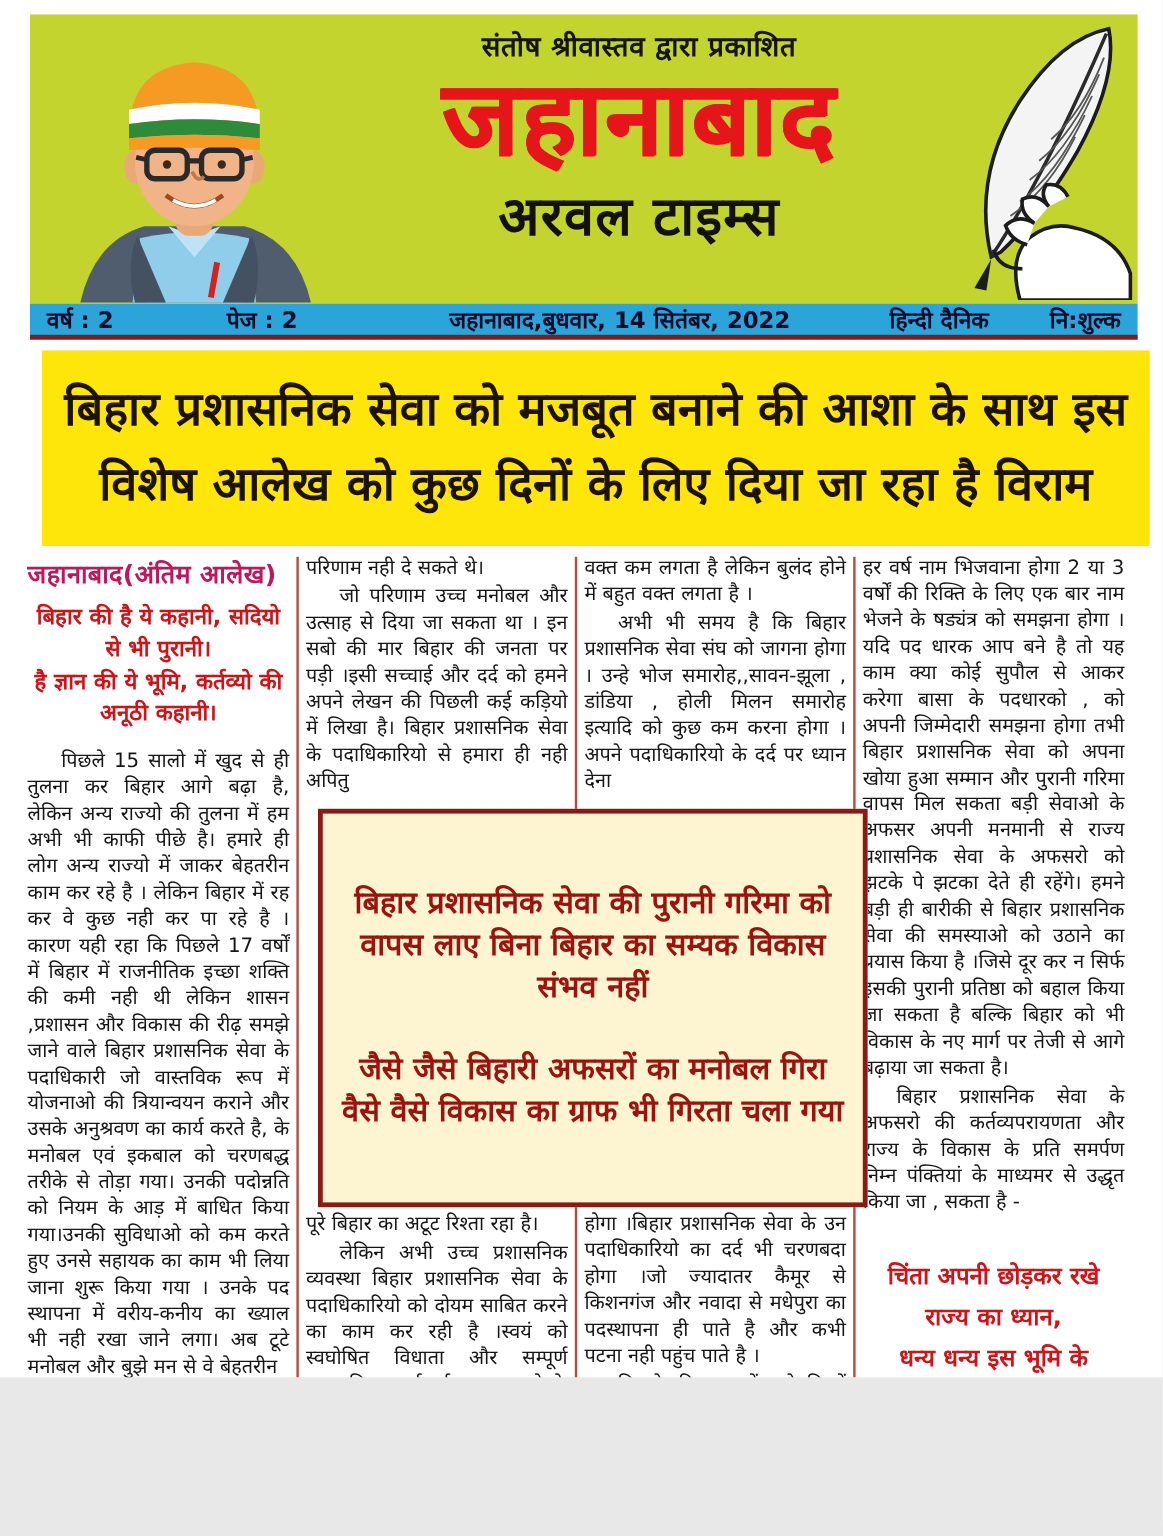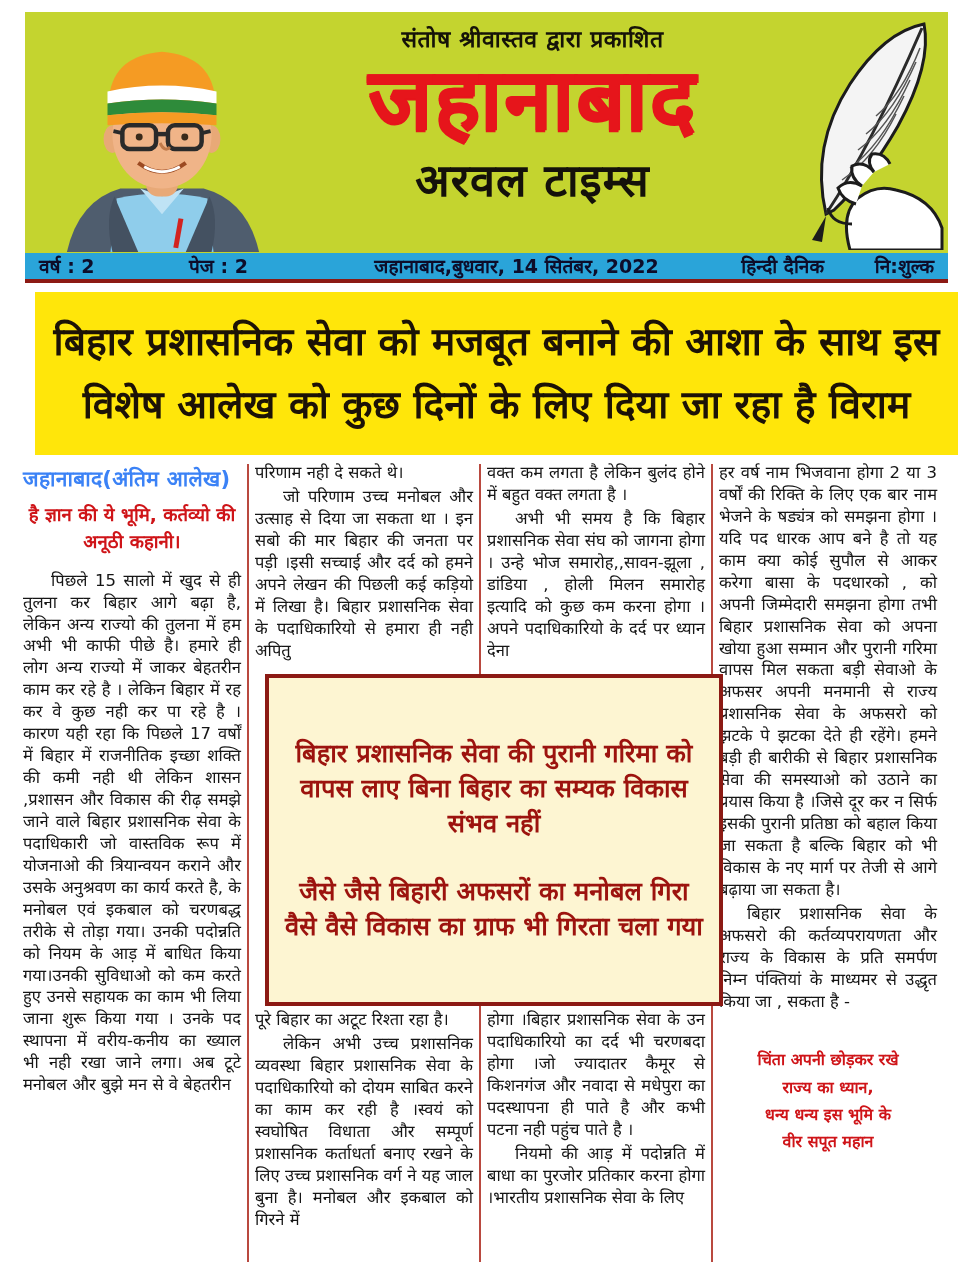--- a/index.html
+++ b/index.html
@@ -1,17 +1,17 @@
 <!DOCTYPE html>
 <html><head>
 <meta charset="utf-8">
 <style>
   html,body { margin:0; padding:0; background:#e8e8e8; }
   .page {
-    position:relative; width:969px; height:1280px; margin:0 auto;
+    position:relative; width:969px; height:1148px; margin:0 auto;
     background:#ffffff; overflow:hidden;
     font-family:"DejaVu Sans","Liberation Sans",sans-serif;
   }
 
   
   .masthead {
     position:absolute; left:25px; top:12px; width:923px; height:241px;
     background:#c4d42f;
   }
   .portrait { position:absolute; left:28px; bottom:0; width:218px; height:214px; }
@@ -53,23 +53,23 @@
     position:absolute; left:18px; top:462px; width:934px; height:800px;
     display:flex; overflow:hidden;
   }
   .col { width:228px; padding:0 5px; box-sizing:border-box; color:#151515; }
   .rule { width:2px; background:#b9493f; margin:2px 1px 0 1px; }
   .col p {
     margin:0 0 2px 0; font-size:16.5px; font-weight:400; line-height:1.33;
     text-align:justify;
   }
   .col p.indent { text-indent:28px; }
-  .kicker { font-size:21px; font-weight:800; color:#3b82f6; margin:2px 0 10px 0; letter-spacing:0.3px; }
+  .kicker { font-size:21px; font-weight:800; color:#be185d; margin:2px 0 10px 0; letter-spacing:0.3px; }
   .poem-red { color:#cf1418; font-weight:800; font-size:18.5px; text-align:center; line-height:1.45; margin:2px 0 14px 0; }
-  .poem-red.closing { margin-top:34px; font-size:16px; line-height:1.7; text-align:center; }
+  .poem-red.closing { margin-top:34px; font-size:20px; line-height:1.7; text-align:center; }
   .spacer-box { height:346px; }
 
   
   .quote-box {
     position:absolute; left:247px; top:212px; width:458px; height:332px;
     background:#fdf5d2; border:4px solid #8c1a14; box-sizing:border-box;
     color:#9c130e; text-align:center; font-weight:700;
     display:flex; flex-direction:column; justify-content:center; gap:32px;
     padding:6px 14px; font-size:25.5px; line-height:1.38;
   }
@@ -161,20 +161,21 @@
     <span class="ib-price">नि:शुल्क</span>
   </div>
 
   <div class="headline-band">बिहार प्रशासनिक सेवा को मजबूत बनाने की आशा के साथ इस विशेष आलेख को कुछ दिनों के लिए दिया जा रहा है विराम</div>
 
   <div class="content">
 
     <div class="col">
       <div class="kicker">जहानाबाद(अंतिम आलेख)</div>
       <div class="poem-red">
+        <div>बिहार की है ये कहानी, सदियो से भी पुरानी।</div>
         <div>है ज्ञान की ये भूमि, कर्तव्यो की अनूठी कहानी।</div>
       </div>
       <p class="indent">पिछले 15 सालो में खुद से ही तुलना कर बिहार आगे बढ़ा है, लेकिन अन्य राज्यो की तुलना में हम अभी भी काफी पीछे है। हमारे ही लोग अन्य राज्यो में जाकर बेहतरीन काम कर रहे है । लेकिन बिहार में रह कर वे कुछ नही कर पा रहे है । कारण यही रहा कि पिछले 17 वर्षों में बिहार में राजनीतिक इच्छा शक्ति की कमी नही थी लेकिन शासन ,प्रशासन और विकास की रीढ़ समझे जाने वाले बिहार प्रशासनिक सेवा के पदाधिकारी जो वास्तविक रूप में योजनाओ की त्रियान्वयन कराने और उसके अनुश्रवण का कार्य करते है, के मनोबल एवं इकबाल को चरणबद्ध तरीके से तोड़ा गया। उनकी पदोन्नति को नियम के आड़ में बाधित किया गया।उनकी सुविधाओ को कम करते हुए उनसे सहायक का काम भी लिया जाना शुरू किया गया । उनके पद स्थापना में वरीय-कनीय का ख्याल भी नही रखा जाने लगा। अब टूटे मनोबल और बुझे मन से वे बेहतरीन</p>
     </div>
 
     <div class="rule"></div>
 
     <div class="col">
       <p>परिणाम नही दे सकते थे।</p>
       <p class="indent">जो परिणाम उच्च मनोबल और उत्साह से दिया जा सकता था । इन सबो की मार बिहार की जनता पर पड़ी ।इसी सच्चाई और दर्द को हमने अपने लेखन की पिछली कई कड़ियो में लिखा है। बिहार प्रशासनिक सेवा के पदाधिकारियो से हमारा ही नही अपितु</p>

